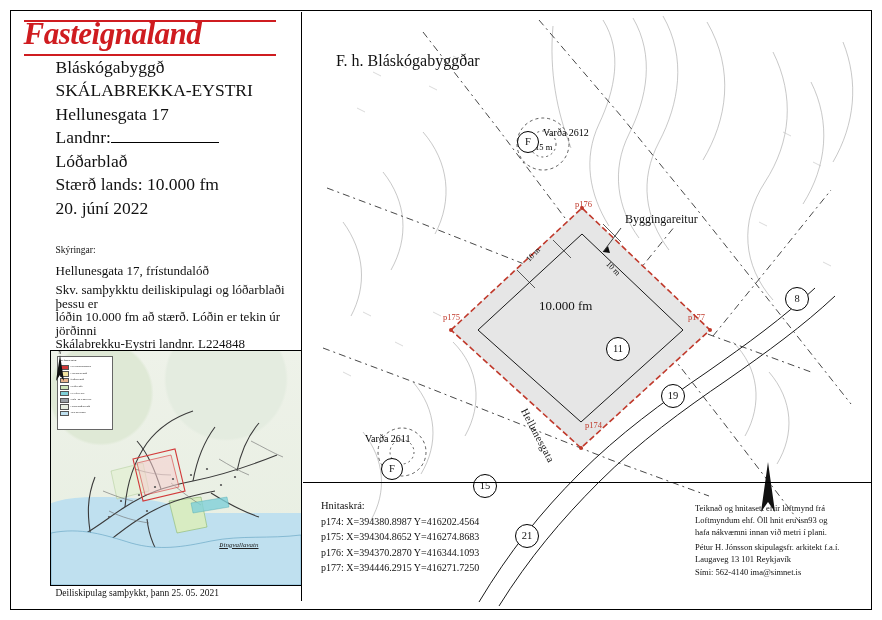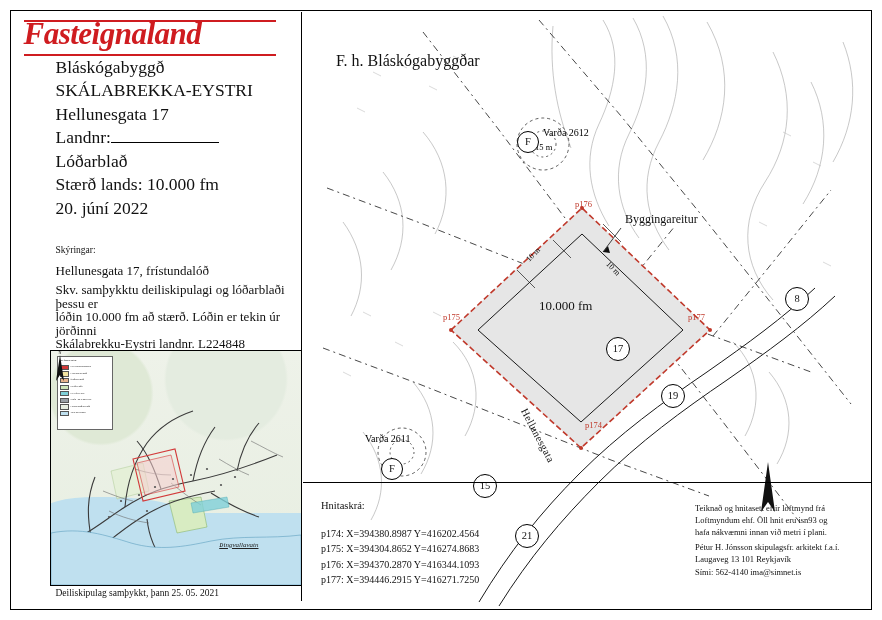--- a/index.html
+++ b/index.html
@@ -45,21 +45,21 @@
   .main-map{position:absolute;left:303px;top:11.5px;width:568px;height:597px;overflow:hidden;background:#fff;}
   .map-title{position:absolute;left:22px;top:40px;font-size:16px;margin-left:11px;}
   .label{position:absolute;font-size:10px;color:#000;white-space:nowrap;}
   .lot-area{position:absolute;left:236px;top:286px;font-size:13px;}
   .pt-label{position:absolute;font-size:8.5px;color:#c0392b;white-space:nowrap;}
   .byggsvaedi{position:absolute;left:322px;top:200px;font-size:12px;}
   .circ{position:absolute;width:22px;height:22px;border:1.1px solid #000;border-radius:50%;font-size:10.5px;text-align:center;line-height:21px;background:#fff;}
   .street-name{position:absolute;font-size:10.5px;letter-spacing:0.4px;}
 
   .coord-box{position:absolute;left:18px;top:488px;width:230px;}
-  .coord-box .ch{font-size:10.5px;margin-bottom:15px;}
+  .coord-box .ch{font-size:10.5px;margin-bottom:3px;}
   .coord-box .cl{font-size:10px;line-height:15.5px;white-space:nowrap;}
 
   .credit{position:absolute;left:392px;top:490px;width:168px;font-size:8.5px;line-height:12.2px;text-align:left;}
   .north-main{position:absolute;left:452px;top:448px;width:26px;height:56px;}
 
   .hr-mid{position:absolute;left:303px;top:482px;width:568px;height:0;border-top:1.2px solid #000;}
 </style>
 </head>
 <body>
 
@@ -282,21 +282,21 @@
     <div class="pt-label" style="left:272px;top:187px">p176</div>
     <div class="pt-label" style="left:140px;top:300px">p175</div>
     <div class="pt-label" style="left:385px;top:300px">p177</div>
     <div class="pt-label" style="left:282px;top:408px">p174</div>
 
     <div class="label" style="left:222px;top:238px;transform:rotate(-46deg);font-size:8px">10 m</div>
     <div class="label" style="left:302px;top:252px;transform:rotate(46deg);font-size:8px">10 m</div>
 
     
     <div class="circ" style="left:482px;top:275px">8</div>
-    <div class="circ" style="left:303px;top:325px">17</div>
+    <div class="circ" style="left:303px;top:325px">11</div>
     <div class="circ" style="left:358px;top:372px">19</div>
     <div class="circ" style="left:170px;top:462px">15</div>
     <div class="circ" style="left:212px;top:512px">21</div>
 
     
     <div class="street-name" style="left:205px;top:418px;transform:rotate(62deg)">Hellunesgata</div>
 
     
     <div class="coord-box">
       <div class="ch">Hnitaskrá:</div>

